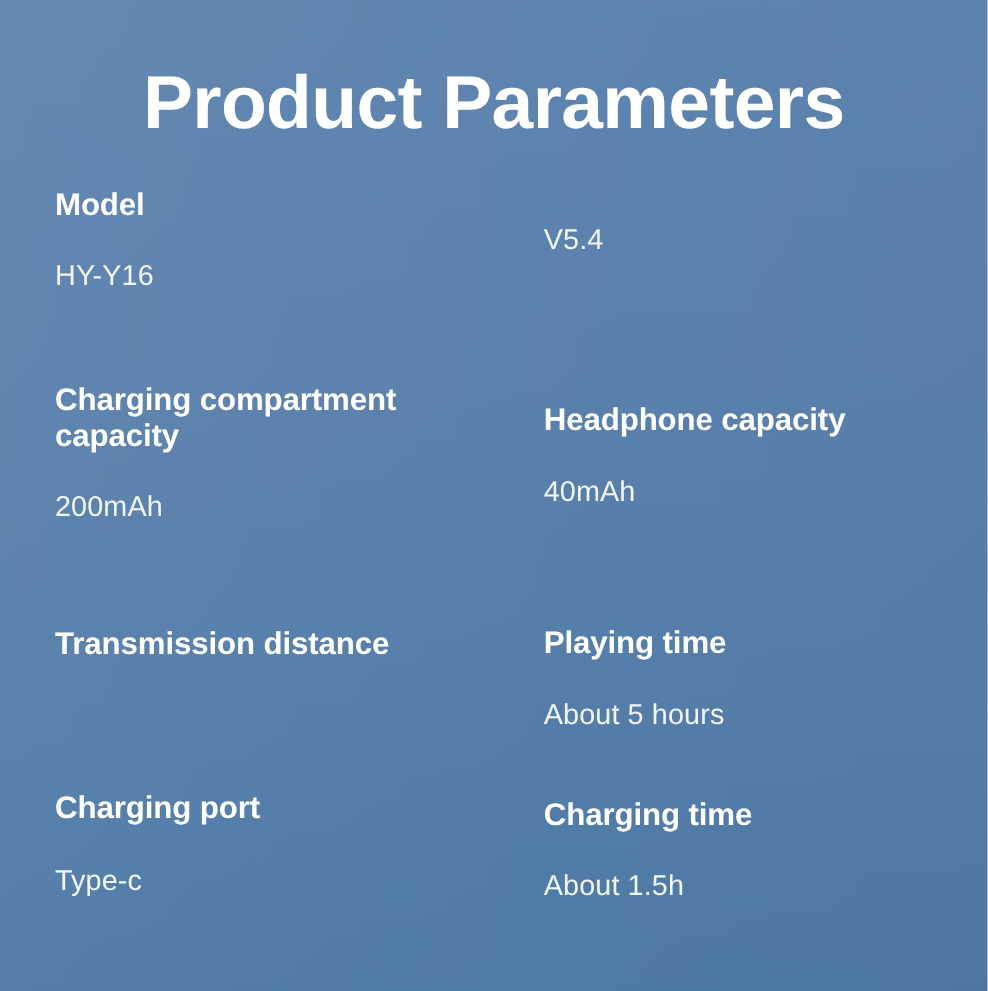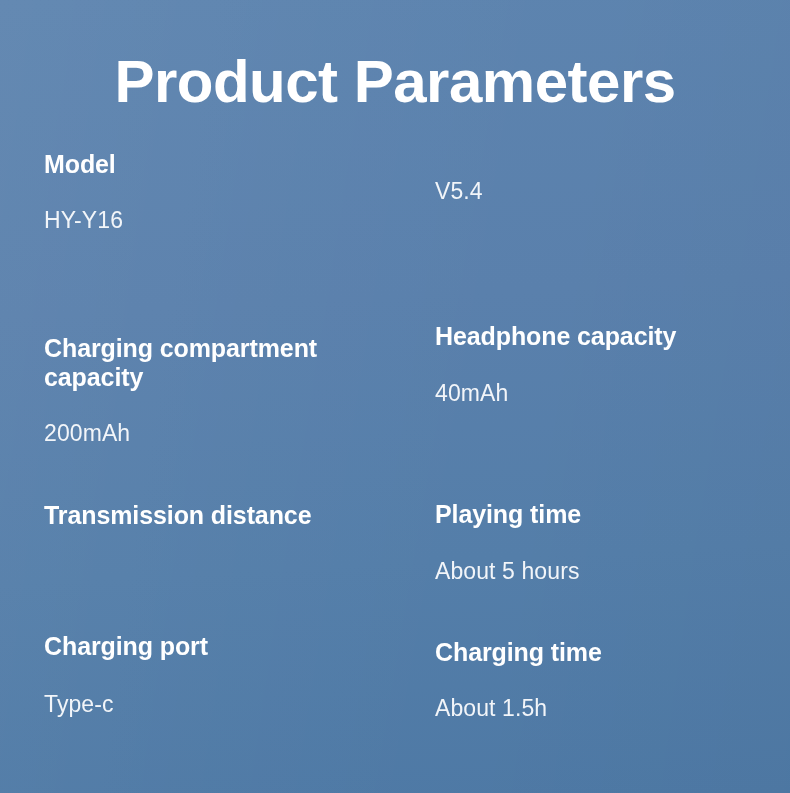--- a/index.html
+++ b/index.html
@@ -109,21 +109,21 @@
       <div class="spec-cell col-left" style="top:0px;">
         <div class="spec-label">Model</div>
         <div class="spec-value" style="margin-top:28px;">HY-Y16</div>
       </div>
       <div class="spec-cell col-right" style="top:0px;">
         <div class="spec-value" style="margin-top:28px;">V5.4</div>
       </div>
     </div>
 
     <div class="spec-row" style="height:185px;">
-      <div class="spec-cell col-left" style="top:6px;margin-top:28px;">
+      <div class="spec-cell col-left" style="top:6px;">
         <div class="spec-label" style="width:345px;">Charging compartment capacity</div>
         <div class="spec-value" style="margin-top:28px;">200mAh</div>
       </div>
       <div class="spec-cell col-right" style="top:22px;">
         <div class="spec-label">Headphone capacity</div>
         <div class="spec-value" style="margin-top:29px;">40mAh</div>
       </div>
     </div>
 
     <div class="spec-row" style="height:147px;">

